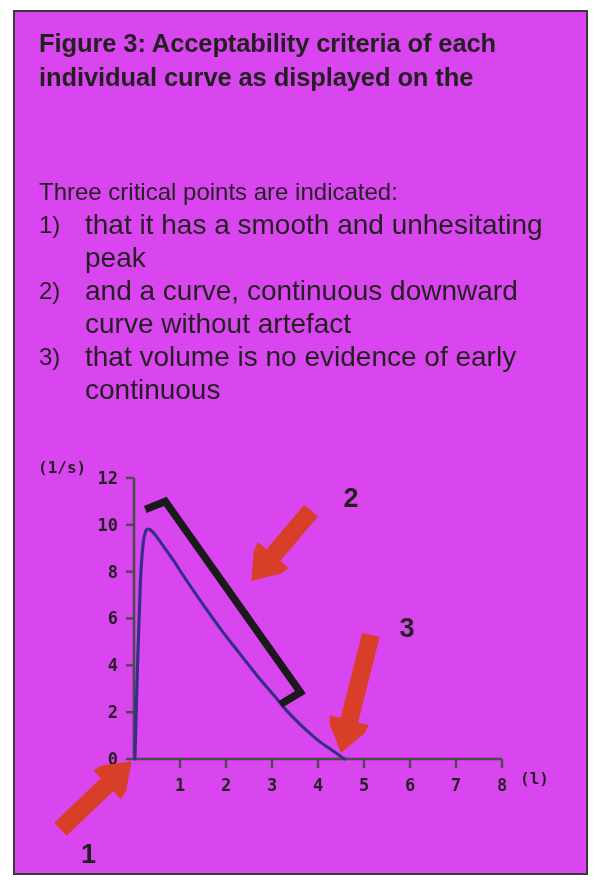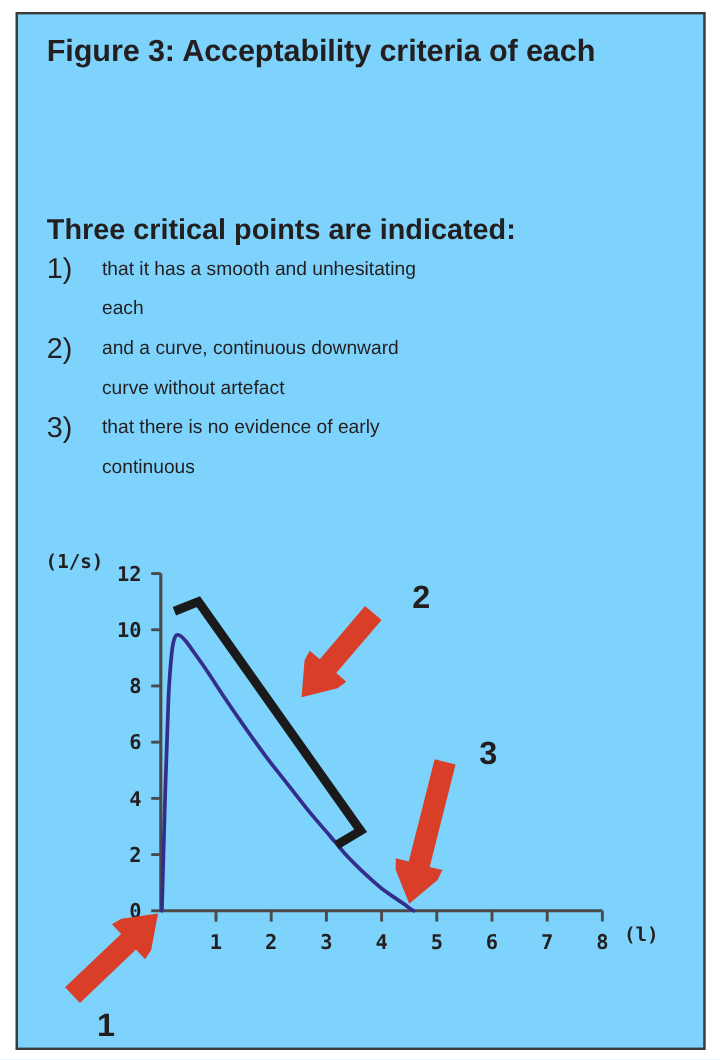--- a/index.html
+++ b/index.html
@@ -14,21 +14,21 @@
     -webkit-font-smoothing: antialiased;
   }
   #figure-card {
     position: absolute;
     left: 13px;
     top: 10px;
     width: 575px;
     height: 865px;
     box-sizing: border-box;
     border: 2px solid #3a3a3a;
-    background: #7dd3fc;
+    background: #d946ef;
     overflow: hidden;
   }
   #caption-block {
     position: absolute;
     left: 24px;
     top: 14px;
     width: 516px;
   }
   .caption-line {
     font-size: 25.5px;
@@ -42,36 +42,35 @@
     position: absolute;
     left: 24px;
     top: 163px;
     width: 524px;
   }
   .intro-line {
     font-size: 24px;
     line-height: 33px;
     color: #231f20;
     white-space: pre;
-    font-weight: bold;
   }
   .criteria-item {
     display: flex;
     align-items: flex-start;
   }
   .criteria-marker {
     font-size: 24px;
     line-height: 33px;
     color: #231f20;
     width: 46px;
     flex: 0 0 46px;
     white-space: pre;
   }
   .criteria-text {
-    font-size: 16px;
+    font-size: 28px;
     line-height: 33px;
     color: #231f20;
   }
   .criteria-text div {
     white-space: pre;
   }
   #chart-area {
     position: absolute;
     left: -13px;
     top: -10px;
@@ -101,45 +100,46 @@
     fill: #231f20;
   }
 </style>
 </head>
 <body>
 
 <div id="figure-card">
 
   <div id="caption-block">
     <div class="caption-line">Figure 3: Acceptability criteria of each</div>
+    <div class="caption-line">individual curve as displayed on the</div>
   </div>
 
   <div id="criteria-block">
     <div class="intro-line">Three critical points are indicated:</div>
 
     <div class="criteria-item">
       <div class="criteria-marker">1)</div>
       <div class="criteria-text">
         <div>that it has a smooth and unhesitating</div>
-        <div>each</div>
+        <div>peak</div>
       </div>
     </div>
 
     <div class="criteria-item">
       <div class="criteria-marker">2)</div>
       <div class="criteria-text">
         <div>and a curve, continuous downward</div>
         <div>curve without artefact</div>
       </div>
     </div>
 
     <div class="criteria-item">
       <div class="criteria-marker">3)</div>
       <div class="criteria-text">
-        <div>that there is no evidence of early</div>
+        <div>that volume is no evidence of early</div>
         <div>continuous</div>
       </div>
     </div>
   </div>
 
   <div id="chart-area">
     <svg id="chart-svg" width="600" height="883" viewBox="0 0 600 883">
 
       <g>
         <line id="y-axis-line" x1="132" y1="476" x2="132" y2="757" stroke="#4a4a4a" stroke-width="2.6"></line>

